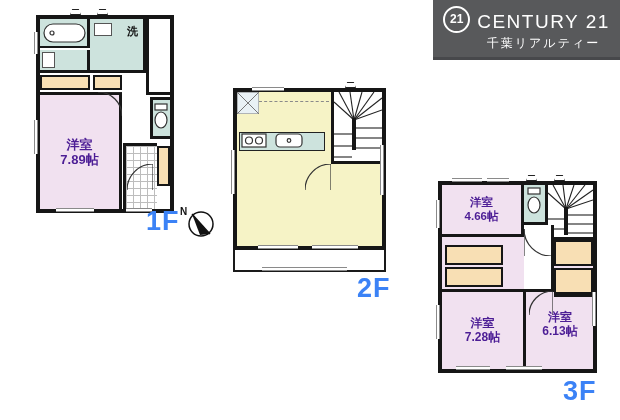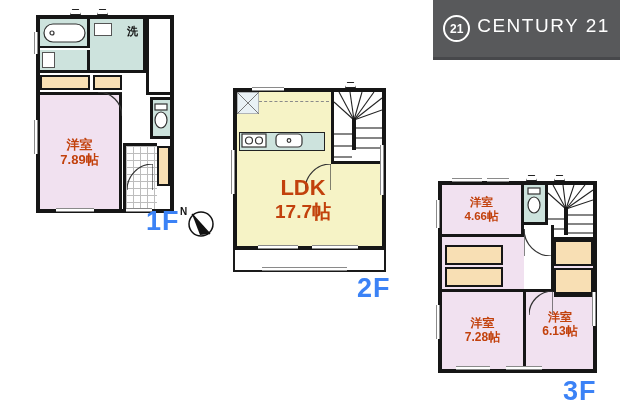--- a/index.html
+++ b/index.html
@@ -6,42 +6,42 @@
     --pink:#f1e1f0; --yellow:#f6f3c6; --teal:#cde3dd; --tan:#f8dfb4;
     --wall:#161616; --logo-bg:#58595b;
   }
   *{margin:0;padding:0;box-sizing:border-box}
   body{background:#fff;font-family:"Liberation Sans","DejaVu Sans",sans-serif}
   .canvas{position:relative;width:620px;height:420px;background:#fff;overflow:hidden}
   .abs{position:absolute}
   .plan{position:absolute;border:4px solid var(--wall)}
   .room{position:absolute}
   .lbl{display:flex;flex-direction:column;align-items:center;justify-content:center;
-       font-weight:bold;color:#c2410c;text-align:center;line-height:1.18;position:absolute}
+       font-weight:bold;color:#4c1d95;text-align:center;line-height:1.18;position:absolute}
   .floor-tag{position:absolute;font-weight:bold;font-size:27px;color:#3b82f6;letter-spacing:1px}
   .treads{background-image:repeating-linear-gradient(180deg,#1d1d1d 0 1.5px,transparent 1.5px 8px)}
   .checker{background-color:#fff;
     background-image:linear-gradient(#bdbdbd 1px,transparent 1px),
                      linear-gradient(90deg,#bdbdbd 1px,transparent 1px);
     background-size:7px 7px}
   .winh{position:absolute;height:4px;background:#fff;border-top:1px solid #8a8a8a;
         border-bottom:1px solid #8a8a8a;z-index:6}
   .winv{position:absolute;width:4px;background:#fff;border-left:1px solid #8a8a8a;
         border-right:1px solid #8a8a8a;z-index:6}
   .vent{position:absolute;width:11px;height:6px;background:#fff;border:1.5px solid #222;
         clip-path:polygon(20% 0,80% 0,100% 100%,0 100%)}
   .arc path{fill:none;stroke:#333;stroke-width:1.2px}
   .arc line{stroke:#333;stroke-width:1.2px}
   .fix rect,.fix ellipse,.fix circle{fill:#fff;stroke:#333;stroke-width:1.2px}
   .stairsvg line{stroke:#222;stroke-width:1.1px}
   
   .logo{position:absolute;left:433px;top:0;width:187px;height:60px;background:var(--logo-bg);
         border-bottom:3px solid #47484b;display:flex;flex-direction:column;
         justify-content:center;align-items:center;color:#fff}
-  .logo-row{display:flex;align-items:flex-start;gap:7px}
+  .logo-row{display:flex;align-items:flex-end;gap:7px}
   .logo-ring{width:27px;height:27px;border:2.5px solid #fff;border-radius:50%;
              display:flex;align-items:center;justify-content:center;
              font-size:12px;font-weight:bold;letter-spacing:0}
   .logo-brand{font-size:19px;font-weight:normal;letter-spacing:1.5px}
   .logo-sub{font-size:12px;letter-spacing:2px;margin-top:2px;padding-left:34px}
 </style>
 </head>
 <body>
 
 <div class="canvas">
@@ -160,24 +160,20 @@
         <line x1="0" y1="42" x2="18" y2="42"></line>
           <line x1="0" y1="54" x2="18" y2="54"></line>
         <line x1="0" y1="65" x2="18" y2="65"></line>
       </svg>
     </div>
     <svg class="arc" width="26" height="26" style="position:absolute;left:68px;top:72px">
       <path d="M26,0 A26,26 0 0 0 0,26"></path>
         <line x1="26" y1="0" x2="26" y2="26"></line>
     </svg>
 
-    <div class="lbl" style="left:10px;top:82px;width:112px;height:50px">
-      <span style="font-size:22px">LDK</span>
-      <span style="font-size:19px">17.7帖</span>
-    </div>
   </div>
 
   <div class="abs" style="left:233px;top:250px;width:153px;height:22px;background:#fff;
        border:2px solid #1a1a1a;border-top:none"></div>
   <div class="floor-tag" style="left:357px;top:273px">2F</div>
   <div class="vent" style="left:345px;top:82px"></div>
 
   <div class="plan" style="left:438px;top:181px;width:159px;height:192px;background:var(--pink)">
 
     <div class="room" style="left:0;top:0;width:82px;height:52px;background:var(--pink);
@@ -276,15 +272,16 @@
   <div class="winh" style="left:456px;top:366px;width:34px"></div>
   <div class="winh" style="left:506px;top:366px;width:36px"></div>
 
   <div class="logo">
     <div class="logo-row">
       <div class="logo-ring">
         <span>21</span>
       </div>
       <span class="logo-brand">CENTURY 21</span>
     </div>
+    <div class="logo-sub">千葉リアルティー</div>
   </div>
 
 </div>
 
 </body></html>

